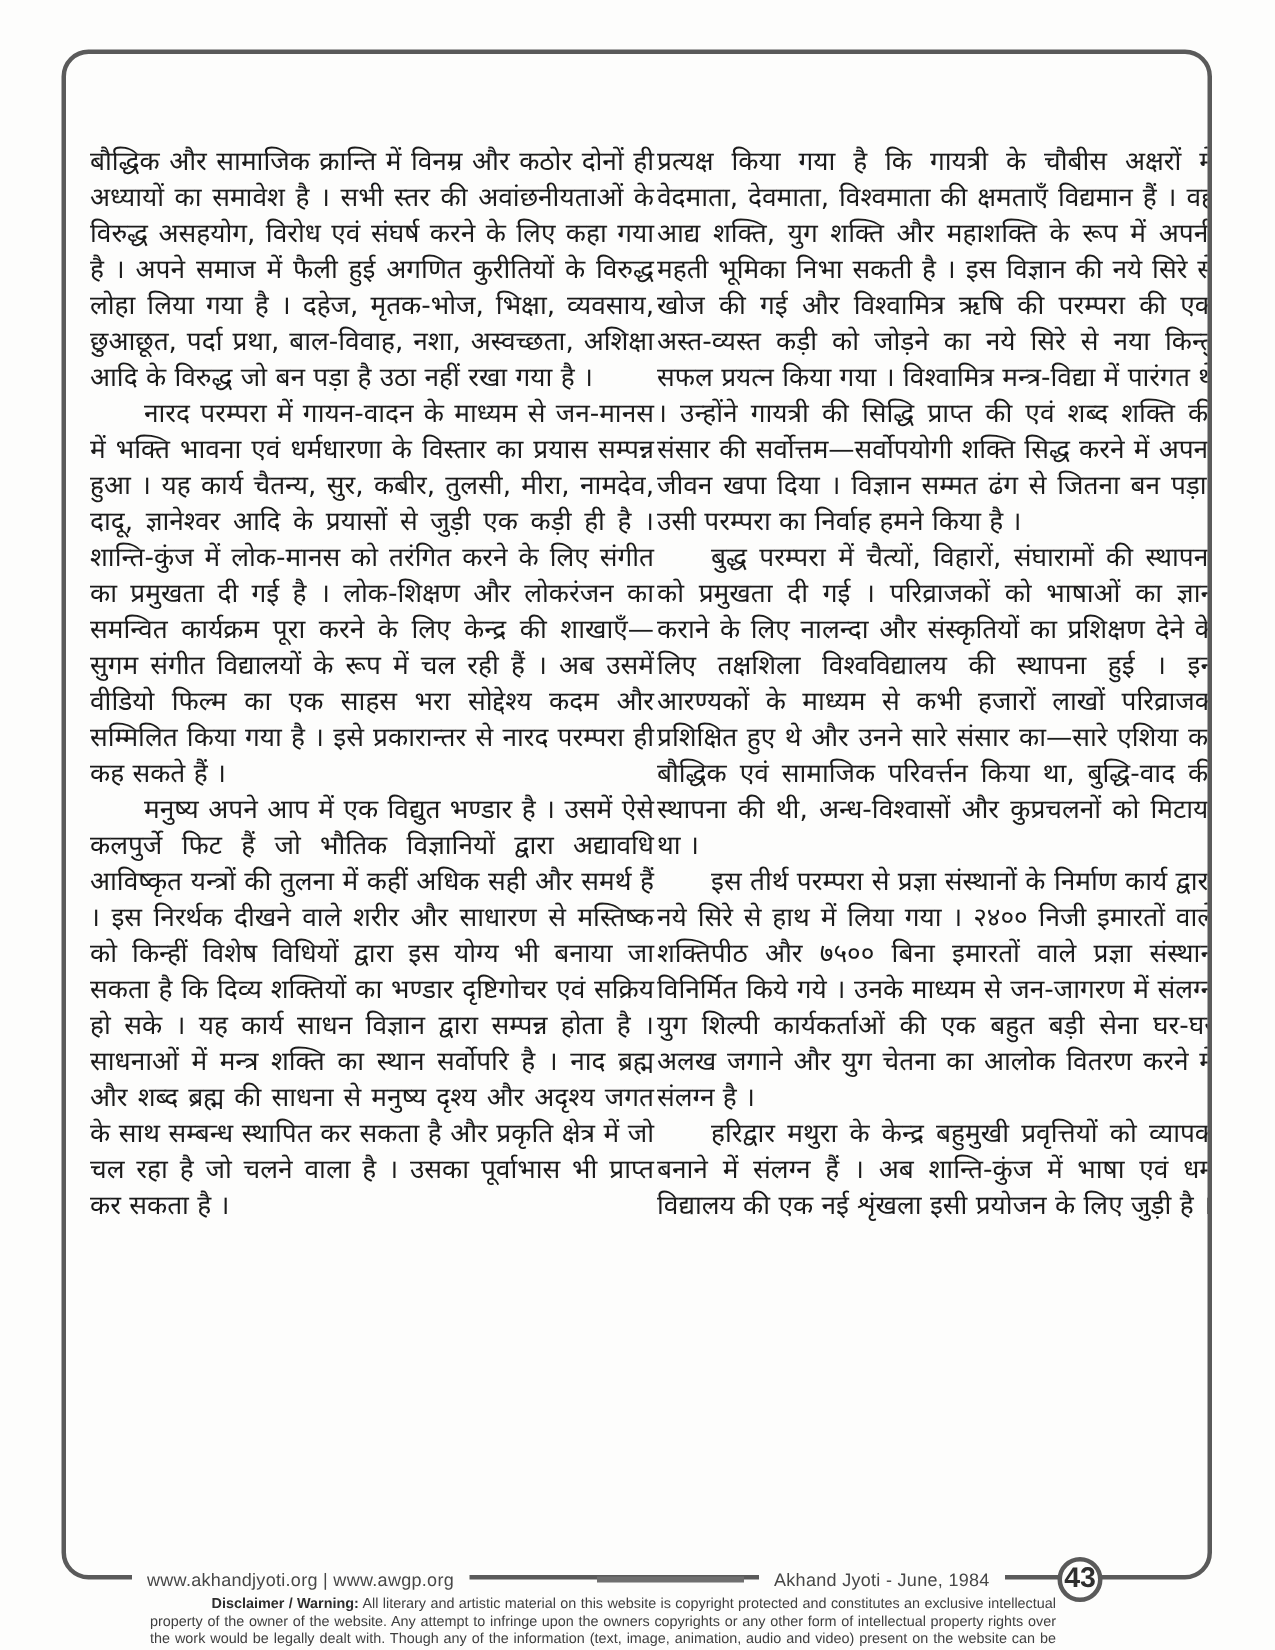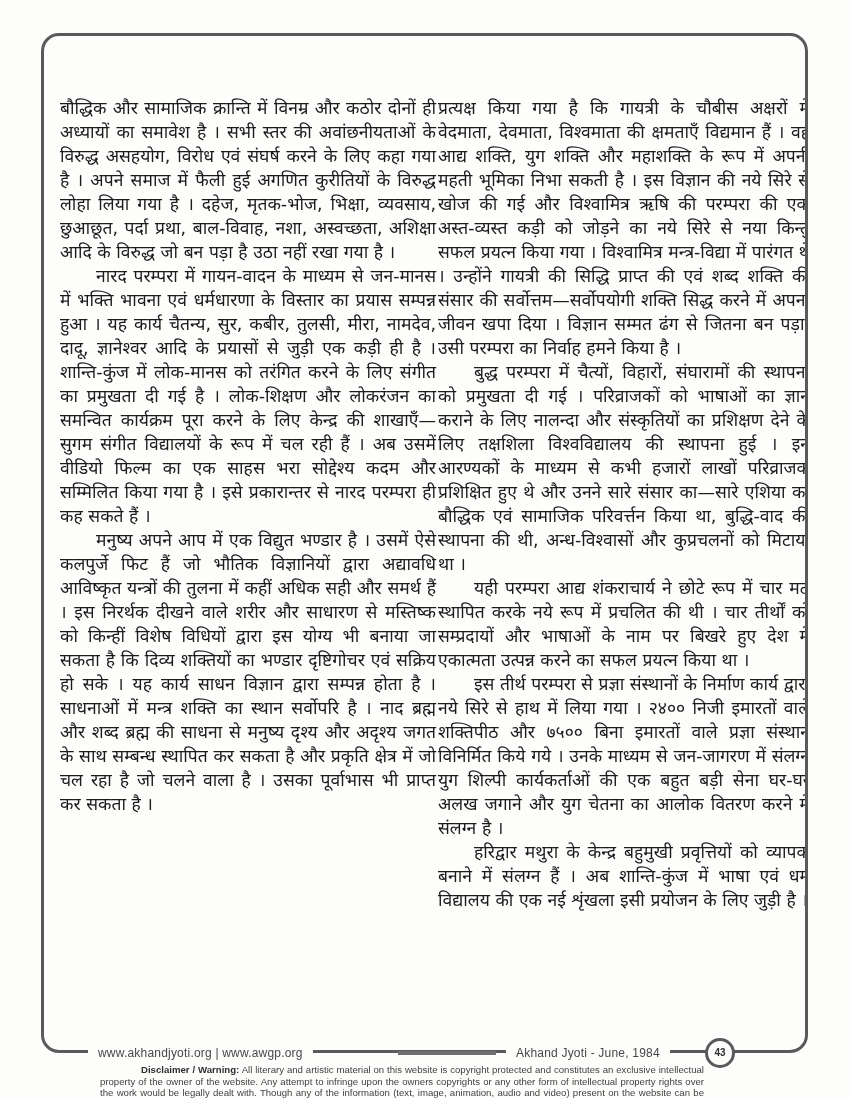--- a/index.html
+++ b/index.html
@@ -68,21 +68,21 @@
     left: 705px;
     top: 1038px;
     width: 30px;
     height: 30px;
     border: 3px solid #5a5a5a;
     border-radius: 50%;
     background: #fdfdfc;
     text-align: center;
     line-height: 24px;
     font-family: "Liberation Sans", sans-serif;
-    font-size: 10px;
+    font-size: 19px;
     font-weight: bold;
     color: #2e2e2e;
     z-index: 3;
   }
   .disclaimer {
     position: absolute;
     left: 100px;
     top: 1064px;
     width: 604px;
     font-family: "Liberation Sans", sans-serif;
@@ -104,21 +104,20 @@
 
     <div class="col col-left">
       <p class="noindent">बौद्धिक और सामाजिक क्रान्ति में विनम्र और कठोर दोनों ही अध्यायों का समावेश है । सभी स्तर की अवांछनीयताओं के विरुद्ध असहयोग, विरोध एवं संघर्ष करने के लिए कहा गया है । अपने समाज में फैली हुई अगणित कुरीतियों के विरुद्ध लोहा लिया गया है । दहेज, मृतक-भोज, भिक्षा, व्यवसाय, छुआछूत, पर्दा प्रथा, बाल-विवाह, नशा, अस्वच्छता, अशिक्षा आदि के विरुद्ध जो बन पड़ा है उठा नहीं रखा गया है ।</p>
       <p>नारद परम्परा में गायन-वादन के माध्यम से जन-मानस में भक्ति भावना एवं धर्मधारणा के विस्तार का प्रयास सम्पन्न हुआ । यह कार्य चैतन्य, सुर, कबीर, तुलसी, मीरा, नामदेव, दादू, ज्ञानेश्वर आदि के प्रयासों से जुड़ी एक कड़ी ही है । शान्ति-कुंज में लोक-मानस को तरंगित करने के लिए संगीत का प्रमुखता दी गई है । लोक-शिक्षण और लोकरंजन का समन्वित कार्यक्रम पूरा करने के लिए केन्द्र की शाखाएँ—सुगम संगीत विद्यालयों के रूप में चल रही हैं । अब उसमें वीडियो फिल्म का एक साहस भरा सोद्देश्य कदम और सम्मिलित किया गया है । इसे प्रकारान्तर से नारद परम्परा ही कह सकते हैं ।</p>
       <p>मनुष्य अपने आप में एक विद्युत भण्डार है । उसमें ऐसे कलपुर्जे फिट हैं जो भौतिक विज्ञानियों द्वारा अद्यावधि आविष्कृत यन्त्रों की तुलना में कहीं अधिक सही और समर्थ हैं । इस निरर्थक दीखने वाले शरीर और साधारण से मस्तिष्क को किन्हीं विशेष विधियों द्वारा इस योग्य भी बनाया जा सकता है कि दिव्य शक्तियों का भण्डार दृष्टिगोचर एवं सक्रिय हो सके । यह कार्य साधन विज्ञान द्वारा सम्पन्न होता है । साधनाओं में मन्त्र शक्ति का स्थान सर्वोपरि है । नाद ब्रह्म और शब्द ब्रह्म की साधना से मनुष्य दृश्य और अदृश्य जगत के साथ सम्बन्ध स्थापित कर सकता है और प्रकृति क्षेत्र में जो चल रहा है जो चलने वाला है । उसका पूर्वाभास भी प्राप्त कर सकता है ।</p>
     </div>
 
     <div class="col col-right">
       <p class="noindent">प्रत्यक्ष किया गया है कि गायत्री के चौबीस अक्षरों में वेदमाता, देवमाता, विश्वमाता की क्षमताएँ विद्यमान हैं । वह आद्य शक्ति, युग शक्ति और महाशक्ति के रूप में अपनी महती भूमिका निभा सकती है । इस विज्ञान की नये सिरे से खोज की गई और विश्वामित्र ऋषि की परम्परा की एक अस्त-व्यस्त कड़ी को जोड़ने का नये सिरे से नया किन्तु सफल प्रयत्न किया गया । विश्वामित्र मन्त्र-विद्या में पारंगत थे । उन्होंने गायत्री की सिद्धि प्राप्त की एवं शब्द शक्ति की संसार की सर्वोत्तम—सर्वोपयोगी शक्ति सिद्ध करने में अपना जीवन खपा दिया । विज्ञान सम्मत ढंग से जितना बन पड़ा, उसी परम्परा का निर्वाह हमने किया है ।</p>
       <p>बुद्ध परम्परा में चैत्यों, विहारों, संघारामों की स्थापना को प्रमुखता दी गई । परिव्राजकों को भाषाओं का ज्ञान कराने के लिए नालन्दा और संस्कृतियों का प्रशिक्षण देने के लिए तक्षशिला विश्वविद्यालय की स्थापना हुई । इन आरण्यकों के माध्यम से कभी हजारों लाखों परिव्राजक प्रशिक्षित हुए थे और उनने सारे संसार का—सारे एशिया का बौद्धिक एवं सामाजिक परिवर्त्तन किया था, बुद्धि-वाद की स्थापना की थी, अन्ध-विश्वासों और कुप्रचलनों को मिटाया था ।</p>
-      <p>यही परम्परा आद्य शंकराचार्य ने छोटे रूप में चार मठ स्थापित करके नये रूप में प्रचलित की थी । चार तीर्थों को सम्प्रदायों और भाषाओं के नाम पर बिखरे हुए देश में एकात्मता उत्पन्न करने का सफल प्रयत्न किया था ।</p>
       <p>इस तीर्थ परम्परा से प्रज्ञा संस्थानों के निर्माण कार्य द्वारा नये सिरे से हाथ में लिया गया । २४०० निजी इमारतों वाले शक्तिपीठ और ७५०० बिना इमारतों वाले प्रज्ञा संस्थान विनिर्मित किये गये । उनके माध्यम से जन-जागरण में संलग्न युग शिल्पी कार्यकर्ताओं की एक बहुत बड़ी सेना घर-घर अलख जगाने और युग चेतना का आलोक वितरण करने में संलग्न है ।</p>
       <p>हरिद्वार मथुरा के केन्द्र बहुमुखी प्रवृत्तियों को व्यापक बनाने में संलग्न हैं । अब शान्ति-कुंज में भाषा एवं धर्म विद्यालय की एक नई शृंखला इसी प्रयोजन के लिए जुड़ी है ।</p>
     </div>
 
   </div>
 
   <div class="rule-thick"></div>
 
   <div class="footer-text footer-urls">www.akhandjyoti.org | www.awgp.org</div>
 

